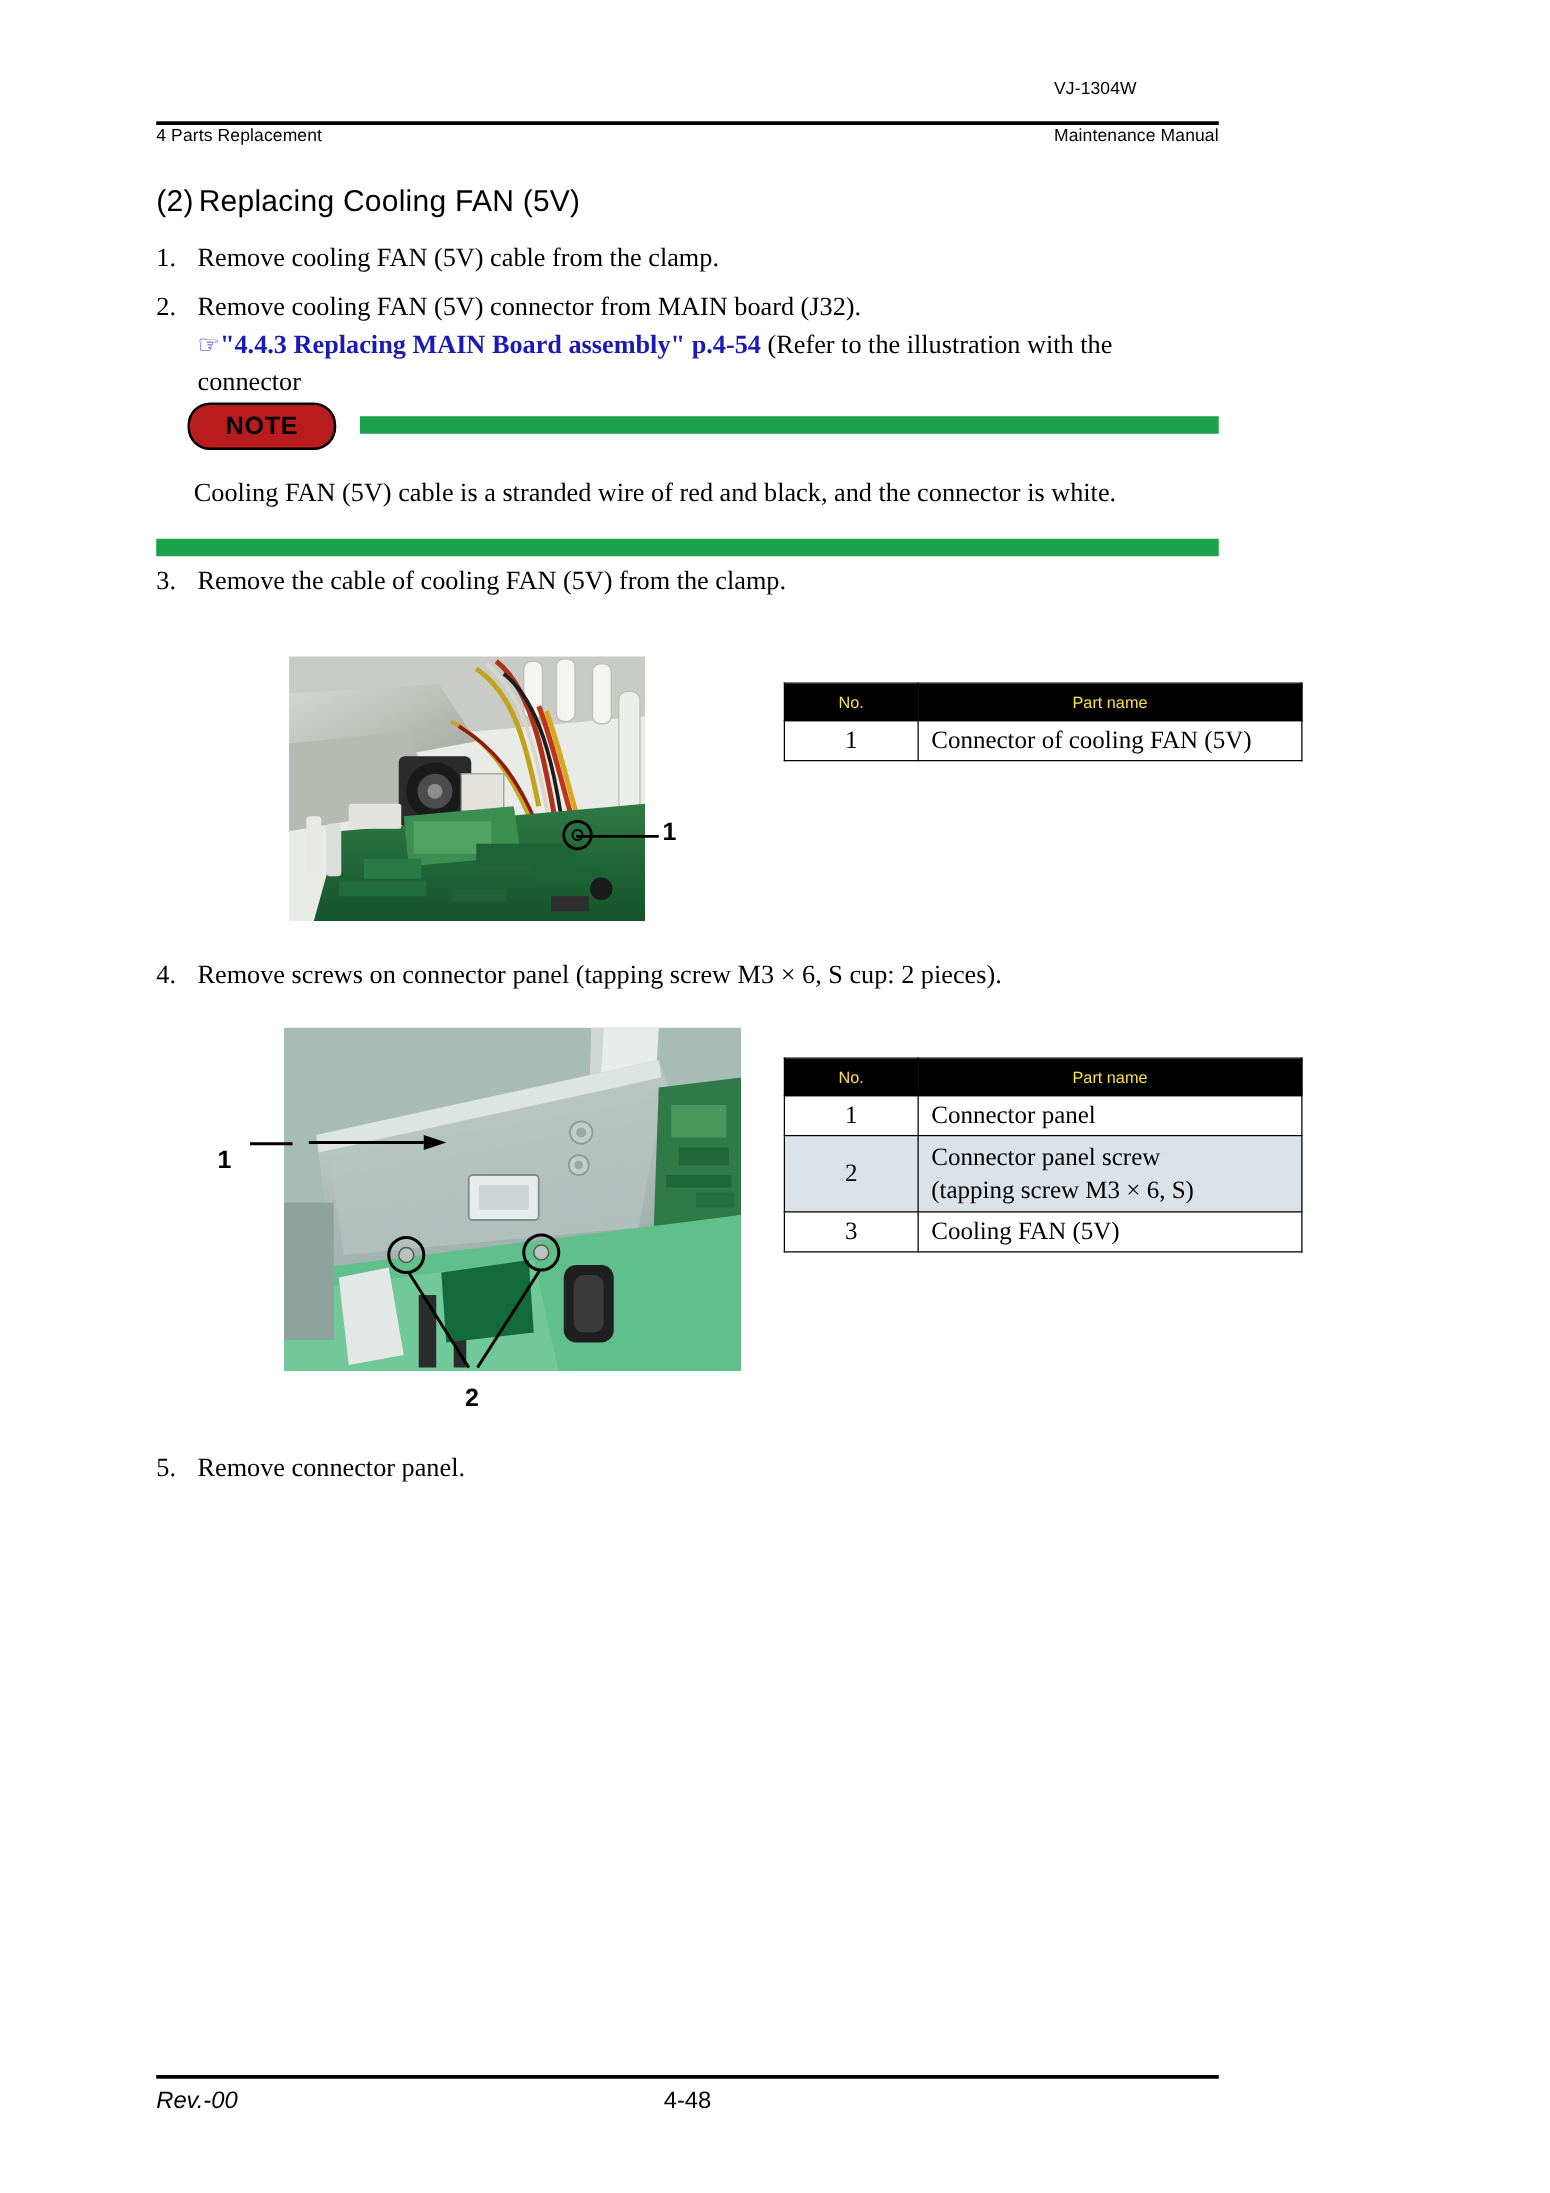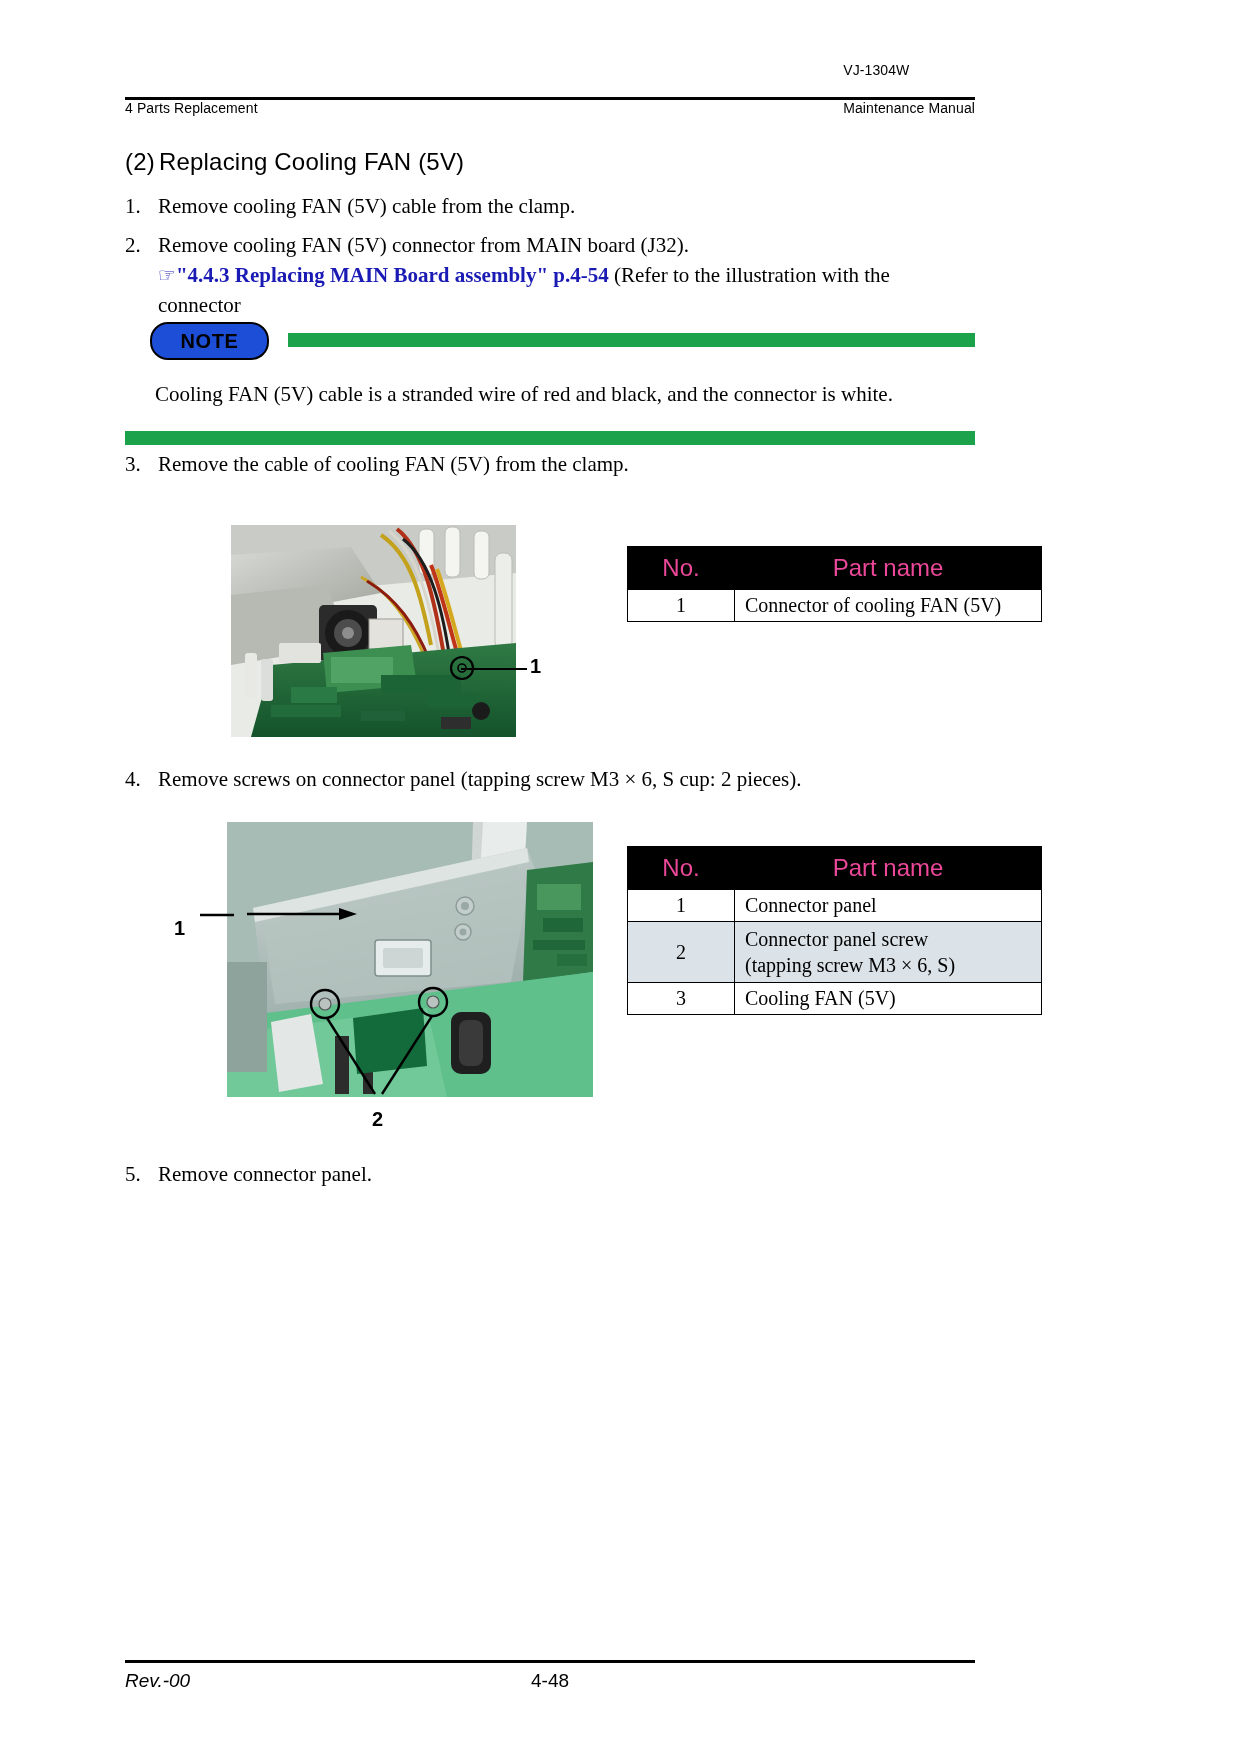--- a/index.html
+++ b/index.html
@@ -45,21 +45,21 @@
   .link { color:#1a1ab4; font-weight:bold; }
   .hand { font-family:"DejaVu Sans", sans-serif; font-size:20px; color:#1a1ab4; }
 
   
   .note-wrap { position:absolute; left:125px; width:850px; }
   .note-head { position:relative; height:40px; }
   .note-pill {
     position:absolute; left:25px; top:0;
     width:115px; height:34px;
     border:2.5px solid #000; border-radius:18px;
-    background:#1d4ed8;
+    background:#b91c1c;
     display:flex; align-items:center; justify-content:center;
     font-family:"Liberation Sans", sans-serif;
     font-weight:bold; font-size:20px; letter-spacing:.6px;
     z-index:2;
   }
   .note-bar-top {
     position:absolute; left:163px; top:11px; right:0; height:14px;
     background:#1ba24b;
   }
   .note-text {
@@ -75,24 +75,24 @@
     border-collapse:collapse;
     font-size:20px;
     background:#fff;
   }
   table.parts th, table.parts td {
     border:1.5px solid #000;
     padding:4px 10px;
     vertical-align:middle;
   }
   table.parts thead th {
-    background:#000; color:#ec4899;
+    background:#000; color:#fde047;
     font-family:"Liberation Sans", sans-serif;
     font-weight:normal;
-    font-size:24px;
+    font-size:13px;
     padding:7px 22px;
   }
   .col-no { width:62px; text-align:center; }
   .col-name { text-align:left; }
   thead .col-name { text-align:center;margin-top:17px; }
   tr.alt td { background:#dbe2e8; }
 
   
   .fig { position:absolute; overflow:hidden; }
 

